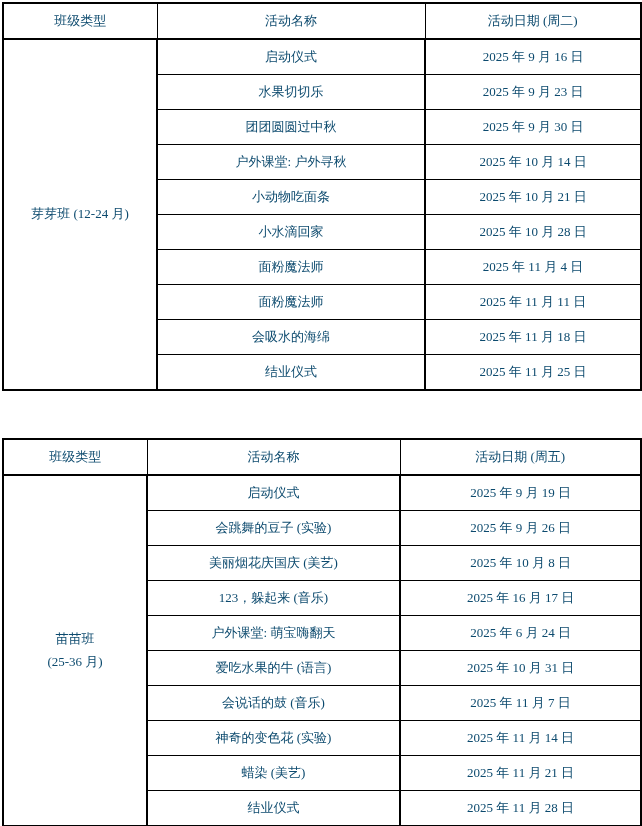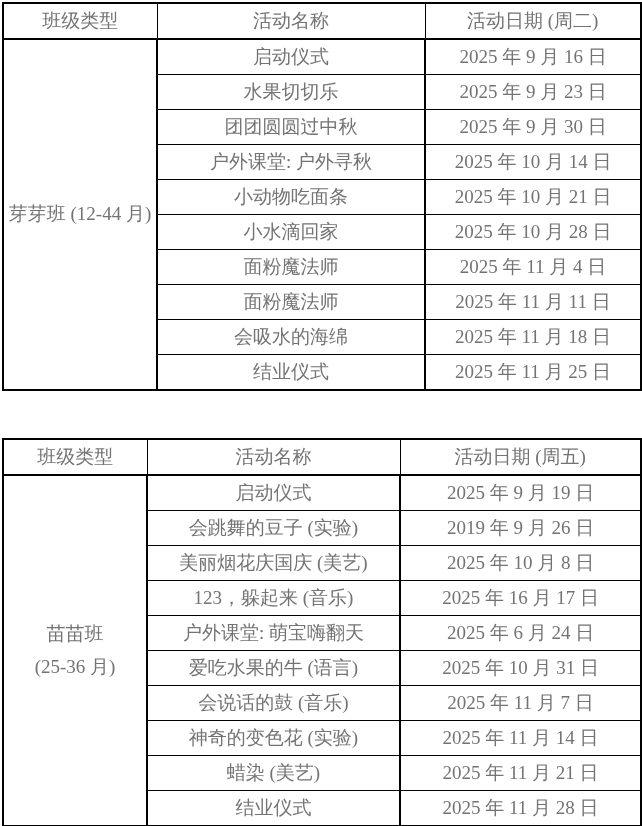--- a/index.html
+++ b/index.html
@@ -12,22 +12,22 @@
     min-height: 826px;
     box-sizing: border-box;
     padding: 2px 1px 10px 2px;
     font-family: "Liberation Serif", "DejaVu Serif", serif;
     color: #000000;
   }
   table.doc-table {
     border-collapse: collapse;
     table-layout: fixed;
     width: 638px;
-    font-size: 19px;
-    color: #737373;
+    font-size: 13px;
+    color: #0c4a6e;
   }
   table.doc-table.second {
     margin-top: 47px;
   }
   .doc-table th,
   .doc-table td {
     border: 1px solid #000000;
     text-align: center;
     vertical-align: middle;
     height: 34px;
@@ -67,21 +67,21 @@
   <thead>
     <tr>
       <th>班级类型</th>
       <th>活动名称</th>
       <th>活动日期 (周二)</th>
     </tr>
   </thead>
   <tbody>
     <tr>
       <td class="class-cell" rowspan="10">
-        <span>芽芽班 (12-44 月)</span>
+        <span>芽芽班 (12-24 月)</span>
         <span></span>
       </td>
       <td>启动仪式</td>
       <td>2025 年 9 月 16 日</td>
     </tr>
     <tr>
       <td>水果切切乐</td>
       <td>2025 年 9 月 23 日</td>
     </tr>
     <tr>
@@ -136,21 +136,21 @@
     <tr>
       <td class="class-cell" rowspan="10">
         <span>苗苗班</span>
         <span>(25-36 月)</span>
       </td>
       <td>启动仪式</td>
       <td>2025 年 9 月 19 日</td>
     </tr>
     <tr>
       <td>会跳舞的豆子 (实验)</td>
-      <td>2019 年 9 月 26 日</td>
+      <td>2025 年 9 月 26 日</td>
     </tr>
     <tr>
       <td>美丽烟花庆国庆 (美艺)</td>
       <td>2025 年 10 月 8 日</td>
     </tr>
     <tr>
       <td>123，躲起来 (音乐)</td>
       <td>2025 年 16 月 17 日</td>
     </tr>
     <tr>

